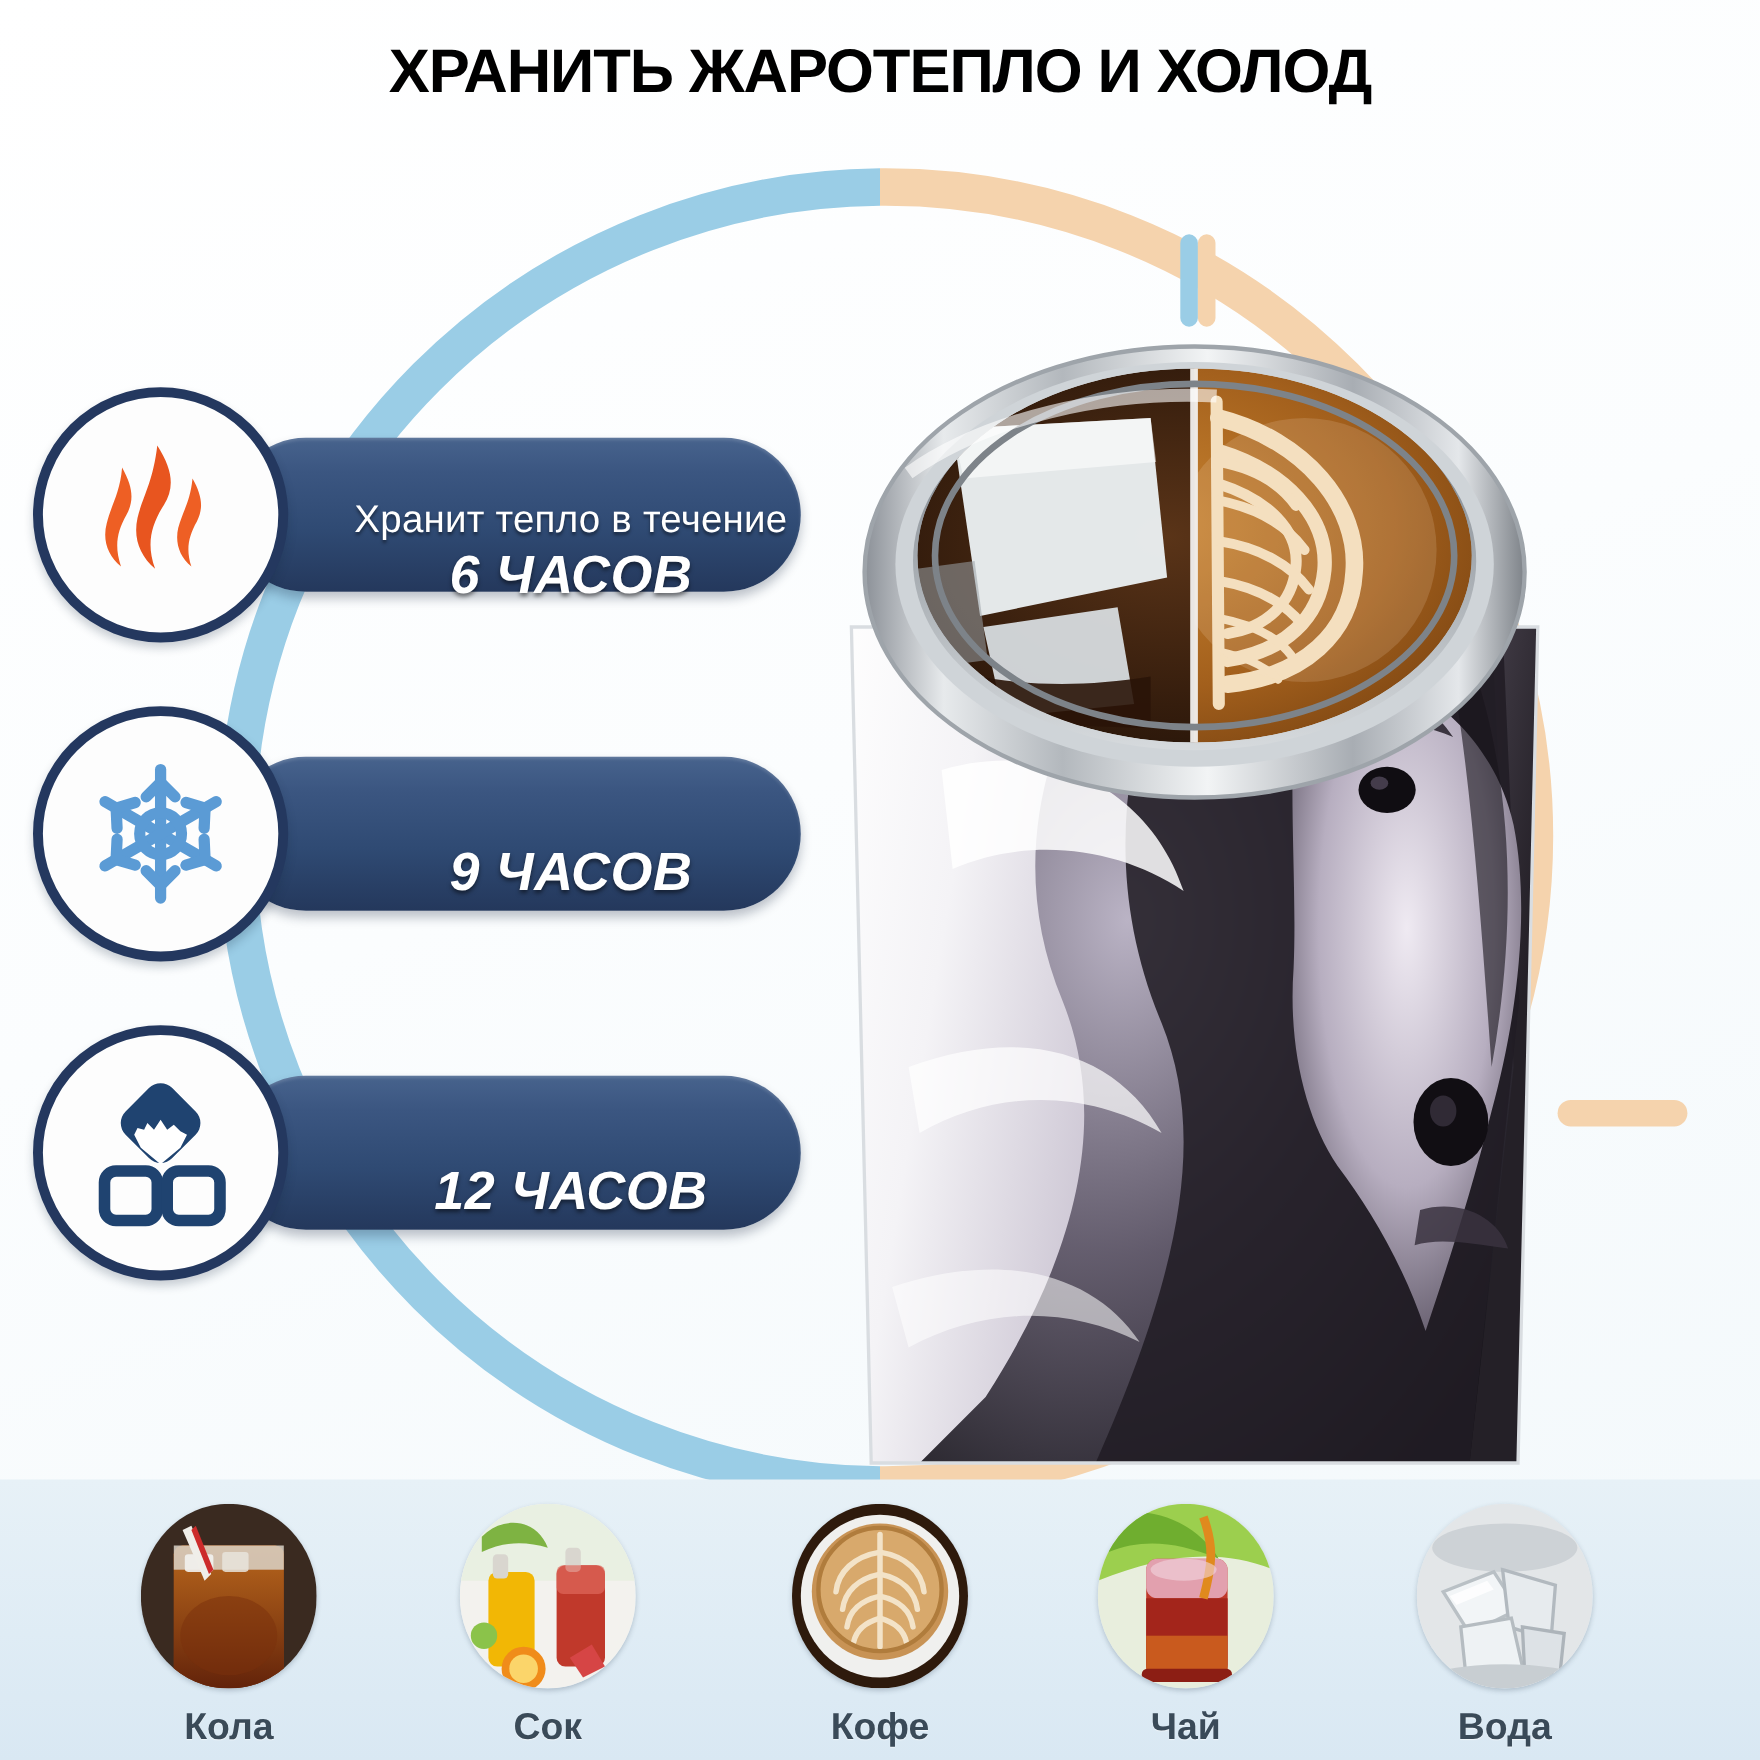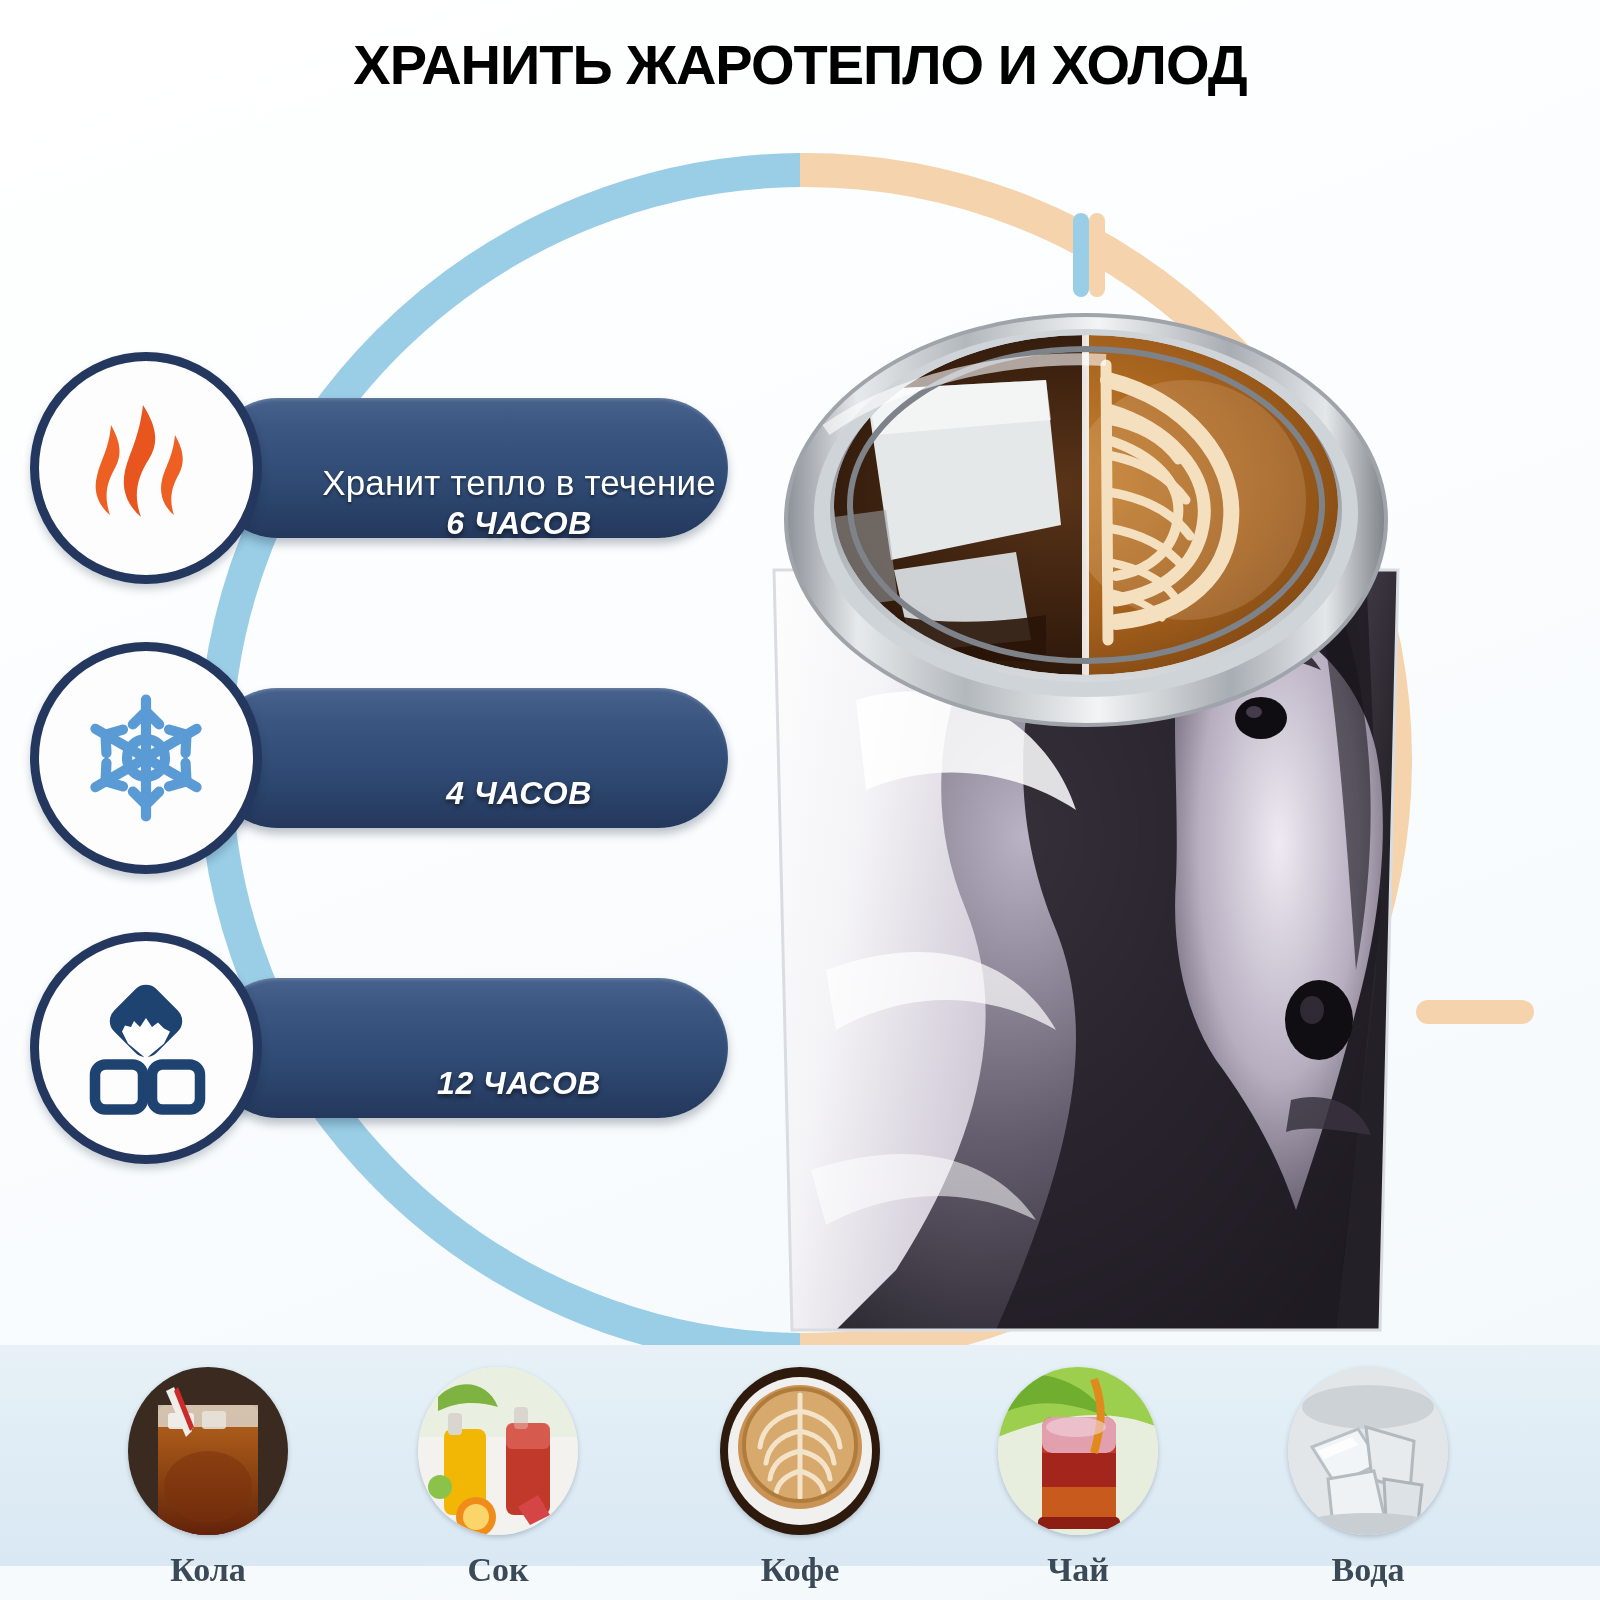--- a/index.html
+++ b/index.html
@@ -38,39 +38,38 @@
   .pill-inner{
     position:absolute;left:110px;top:0;width:410px;height:136px;
     display:flex;flex-direction:column;justify-content:center;align-items:center;
     box-sizing:border-box;padding-right:8px;margin-top:36px;
   }
   .pill-line1{
     font-size:35px;color:#ffffff;font-weight:normal;white-space:nowrap;
     text-shadow:0 2px 3px rgba(0,0,0,.45);letter-spacing:.2px;
   }
   .pill-line2{
-    font-size:32px;color:#ffffff;font-weight:bold;font-style:italic;
+    font-size:49px;color:#ffffff;font-weight:bold;font-style:italic;
     white-space:nowrap;margin-top:2px;letter-spacing:.5px;
     text-shadow:0 3px 4px rgba(0,0,0,.5);
   }
   .icon-circle{
     position:absolute;left:0;top:0;width:232px;height:232px;border-radius:50%;
     background:#fdfdfd;border:9px solid #24385f;box-sizing:border-box;
     z-index:2;display:flex;align-items:center;justify-content:center;
     box-shadow:0 5px 9px rgba(20,35,60,.22);
   }
 
   
   .product{position:absolute;left:716px;top:270px;width:740px;height:1090px;}
 
   
   .strip{
-    position:absolute;left:0;top:1345px;width:1600px;height:221px;
+    position:absolute;left:0;top:1345px;width:1600px;height:255px;
     background:linear-gradient(180deg,#e7f1f7 0%,#dfecf5 55%,#d9e8f3 100%);
-    font-family:Liberation Serif, serif;
   }
   .drink{position:absolute;top:22px;width:176px;text-align:center;}
   .drink .disc{
     width:160px;height:168px;margin:0 auto;border-radius:50%;
     overflow:hidden;position:relative;
     box-shadow:0 2px 5px rgba(40,60,80,.25);
   }
   .drink .cap{
     margin-top:16px;font-size:34px;font-weight:bold;color:#3a4a58;
     text-shadow:0 1px 1px rgba(255,255,255,.6);
@@ -119,21 +118,21 @@
         <path d="M72 12 C86 34 88 50 78 66 C66 85 62 102 70 124 C56 112 50 96 54 78 C58 60 68 46 72 12 Z" fill="#E8551F"></path>
         <path d="M40 32 C50 50 51 62 44 75 C35 91 33 104 39 122 C27 112 22 98 26 83 C30 66 38 56 40 32 Z" fill="#EE5F24"></path>
         <path d="M104 42 C113 58 114 69 108 81 C100 95 98 107 103 122 C92 113 88 100 91 87 C95 72 102 63 104 42 Z" fill="#EE5F24"></path>
       </svg>
     </div>
   </div>
 
   <div class="badge b2">
     <div class="pill">
       <div class="pill-inner">
-        <div class="pill-line2">4 ЧАСОВ</div>
+        <div class="pill-line2">9 ЧАСОВ</div>
       </div>
     </div>
     <div class="icon-circle">
       <svg width="146" height="146" viewBox="0 0 100 100">
         <g stroke="#5B9BD5" stroke-width="7" stroke-linecap="round" stroke-linejoin="round" fill="none">
           <g>
             <line x1="50" y1="10" x2="50" y2="90"></line>
             <line x1="15.4" y1="30" x2="84.6" y2="70"></line>
             <line x1="15.4" y1="70" x2="84.6" y2="30"></line>
           </g>

